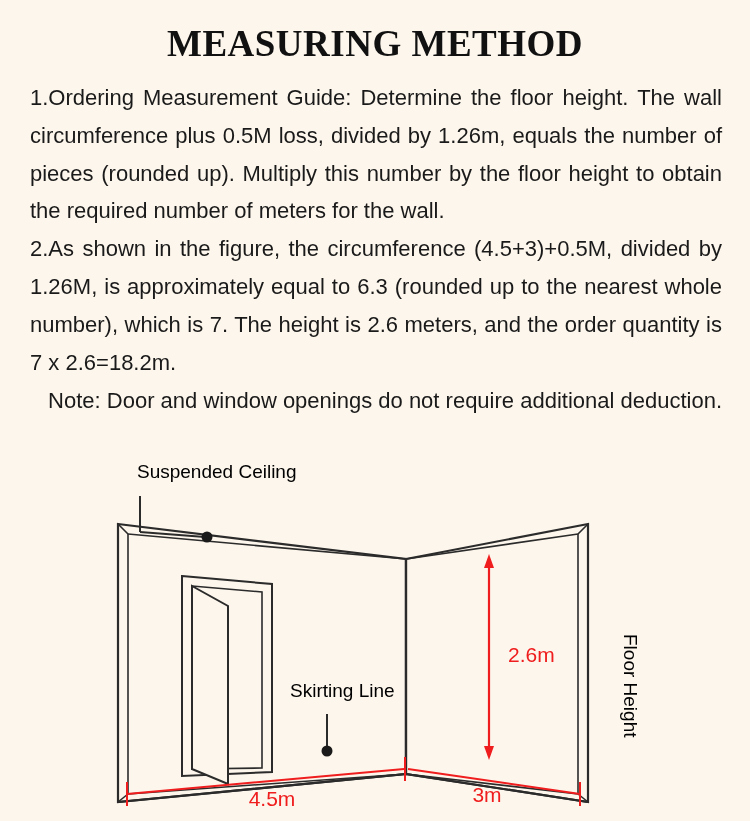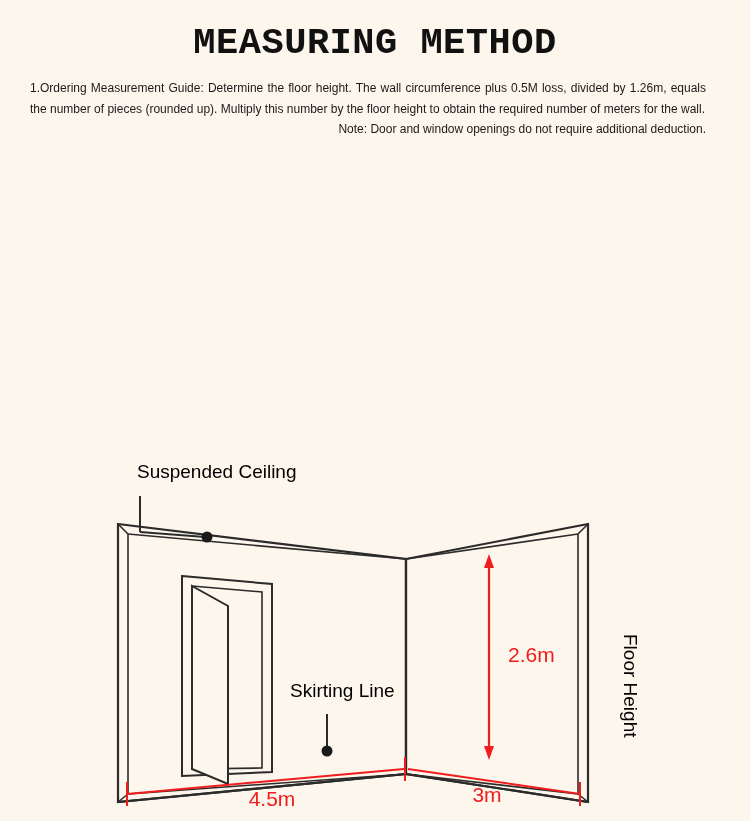--- a/index.html
+++ b/index.html
@@ -15,30 +15,30 @@
     position: relative;
     overflow: hidden;
   }
   .page {
     position: relative;
     width: 750px;
     height: 821px;
   }
   .title {
     text-align: center;
-    font-family: Liberation Mono, monospace;
+    font-family: Liberation Serif, serif;
     font-size: 37px;
     font-weight: 700;
     letter-spacing: 0.5px;
     margin: 22px 0 14px 0;
     color: #111;
   }
   .body-text {
-    padding: 0 44px 0 30px;
-    font-size: 12px;
+    padding: 0 28px 0 30px;
+    font-size: 22px;
     line-height: 1.72;
     text-align: justify;
     text-justify: inter-word;
   }
   .body-text p {
     margin: 0 0 0 0;
   }
   .para-note {
     text-align: right;
   }
@@ -65,20 +65,21 @@
 </style>
 </head>
 <body>
 
 <div class="page">
 
   <h1 class="title">MEASURING METHOD</h1>
 
   <div class="body-text">
     <p>1.Ordering Measurement Guide: Determine the floor height. The wall circumference plus 0.5M loss, divided by 1.26m, equals the number of pieces (rounded up). Multiply this number by the floor height to obtain the required number of meters for the wall.</p>
+    <p>2.As shown in the figure, the circumference (4.5+3)+0.5M, divided by 1.26M, is approximately equal to 6.3 (rounded up to the nearest whole number), which is 7. The height is 2.6 meters, and the order quantity is 7 x 2.6=18.2m.</p>
     <p class="para-note">Note: Door and window openings do not require additional deduction.</p>
   </div>
 
   <div class="diagram-wrap">
     <svg class="diagram" width="750" height="389" viewBox="0 0 750 389" xmlns="http://www.w3.org/2000/svg">
 
       <g>
         <polygon points="117,500 117,500" fill="none"></polygon>
         <polygon points="118,70 406,105 406,320 118,348" fill="#fdf6ec" stroke="#2b2b2b" stroke-width="2.2" transform="translate(0,0)"></polygon>
 

